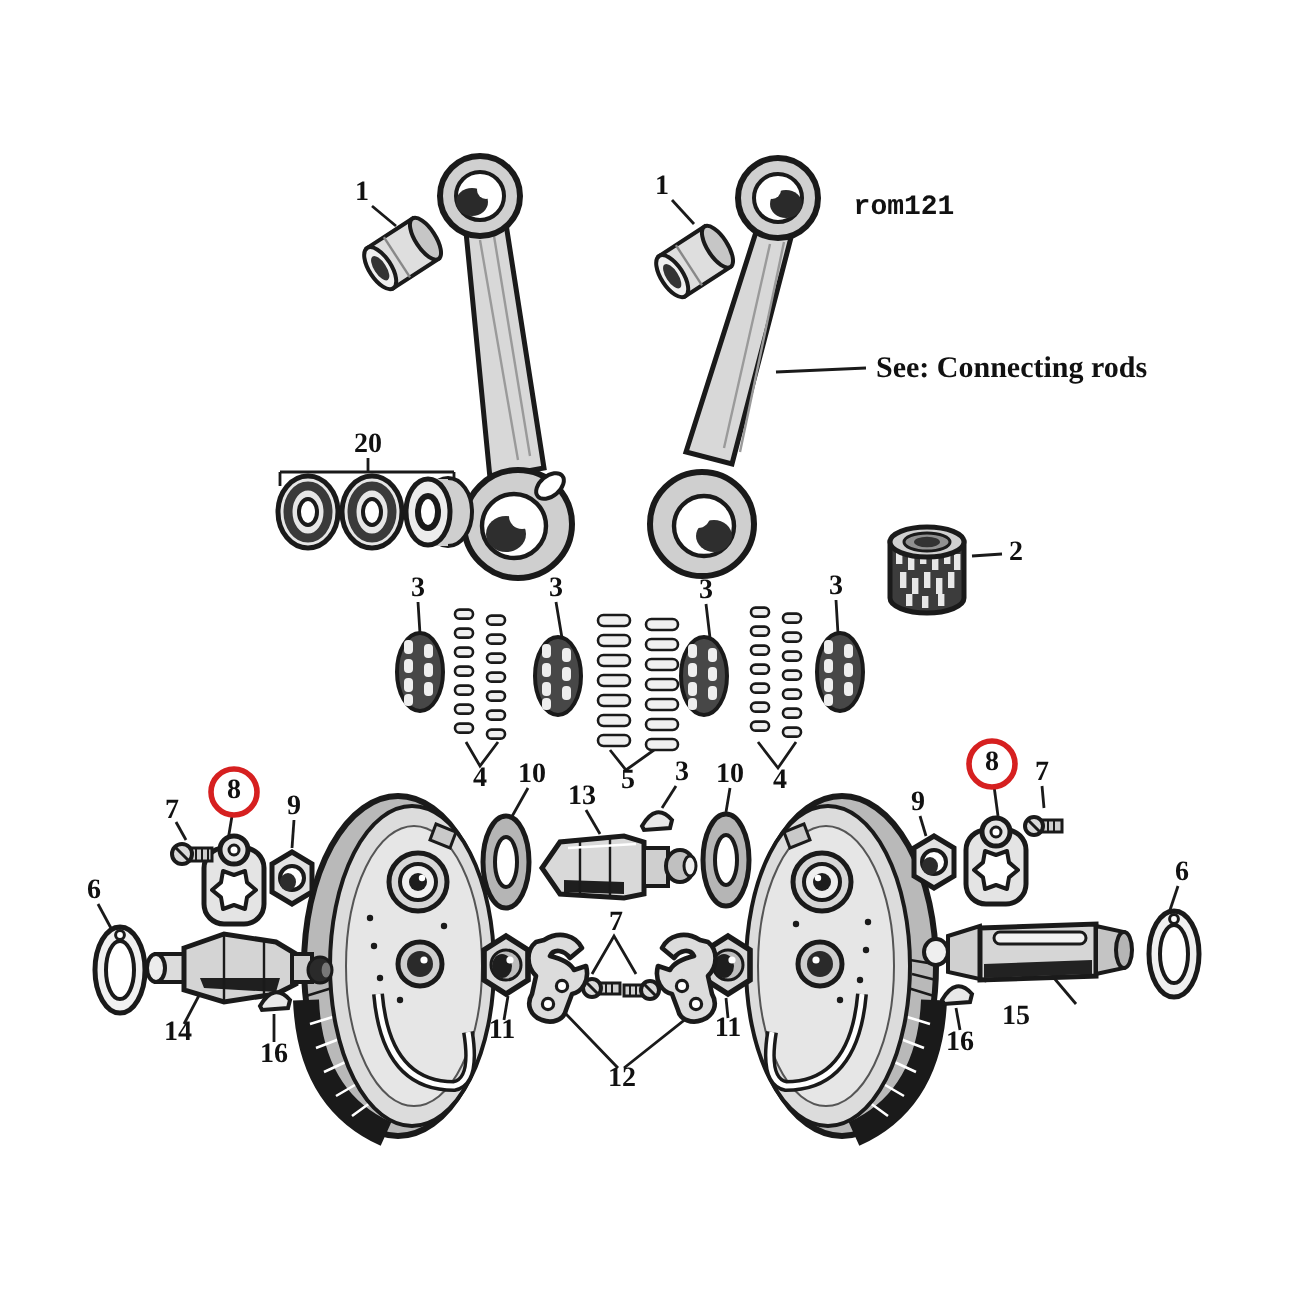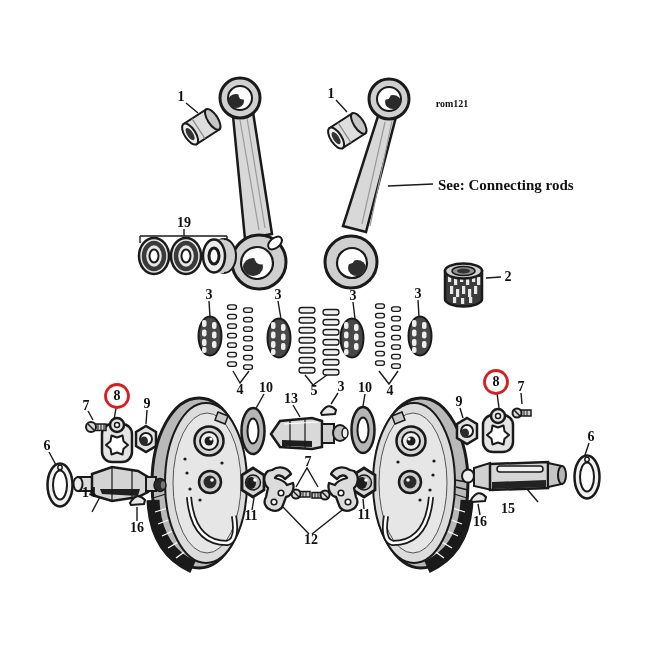--- a/index.html
+++ b/index.html
@@ -1,21 +1,21 @@
 <!DOCTYPE html>
 <html><head>
 <meta charset="utf-8">
 <style>
   html,body{margin:0;padding:0;background:#ffffff;}
   .stage{position:relative;width:650px;height:650px;background:#ffffff;overflow:hidden;
          font-family:"Liberation Serif","DejaVu Serif",serif;}
   .stage svg{position:absolute;left:0;top:0;}
   .lbl{position:absolute;transform:translate(-50%,-50%);font-weight:bold;font-size:14px;
        color:#111;white-space:nowrap;line-height:1;}
-  .lbl.small{font-size:10px;}
+  .lbl.small{font-size:14px;font-family:Liberation Mono, monospace;}
   .lbl.note{font-size:15px;transform:translate(0,-50%);text-align:right;}
 </style>
 </head>
 <body>
 
 <div class="stage">
 
 <svg width="650" height="650" viewBox="0 0 650 650">
 
   <g stroke="#1a1a1a" stroke-width="1.4" fill="none">
@@ -426,38 +426,38 @@
   <g fill="none" stroke="#d62020" stroke-width="2.8">
     <circle cx="117" cy="396" r="11.5"></circle>
     <circle cx="496" cy="382" r="11.5"></circle>
   </g>
 </svg>
 
 <span class="lbl" style="left:181px;top:97px">1</span>
 <span class="lbl" style="left:331px;top:94px">1</span>
 <span class="lbl small" style="left:452px;top:104px">rom121</span>
 <span class="lbl note" style="left:438px;top:185px">See: Connecting rods</span>
-<span class="lbl" style="left:184px;top:223px">19</span>
+<span class="lbl" style="left:184px;top:223px">20</span>
 <span class="lbl" style="left:508px;top:277px">2</span>
 <span class="lbl" style="left:209px;top:295px">3</span>
 <span class="lbl" style="left:278px;top:295px">3</span>
 <span class="lbl" style="left:353px;top:296px">3</span>
 <span class="lbl" style="left:418px;top:294px">3</span>
 <span class="lbl" style="left:240px;top:390px">4</span>
 <span class="lbl" style="left:266px;top:388px">10</span>
 <span class="lbl" style="left:291px;top:399px">13</span>
 <span class="lbl" style="left:314px;top:391px">5</span>
 <span class="lbl" style="left:341px;top:387px">3</span>
 <span class="lbl" style="left:365px;top:388px">10</span>
 <span class="lbl" style="left:390px;top:391px">4</span>
 <span class="lbl" style="left:86px;top:406px">7</span>
 <span class="lbl" style="left:117px;top:396px">8</span>
 <span class="lbl" style="left:147px;top:404px">9</span>
 <span class="lbl" style="left:47px;top:446px">6</span>
-<span class="lbl" style="left:89px;top:493px">14</span>
+<span class="lbl" style="left:89px;top:517px">14</span>
 <span class="lbl" style="left:137px;top:528px">16</span>
 <span class="lbl" style="left:251px;top:516px">11</span>
 <span class="lbl" style="left:308px;top:462px">7</span>
 <span class="lbl" style="left:364px;top:515px">11</span>
 <span class="lbl" style="left:311px;top:540px">12</span>
 <span class="lbl" style="left:459px;top:402px">9</span>
 <span class="lbl" style="left:496px;top:382px">8</span>
 <span class="lbl" style="left:521px;top:387px">7</span>
 <span class="lbl" style="left:591px;top:437px">6</span>
 <span class="lbl" style="left:508px;top:509px">15</span>

